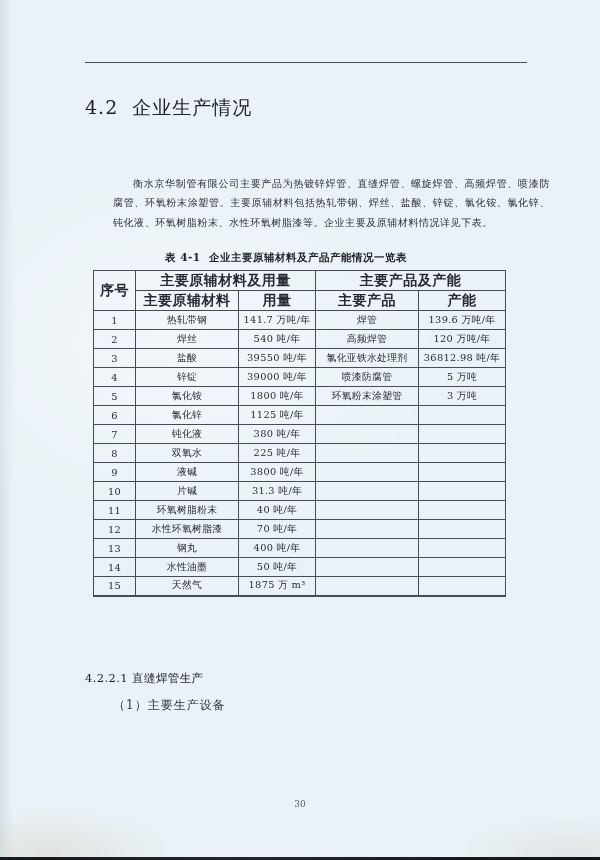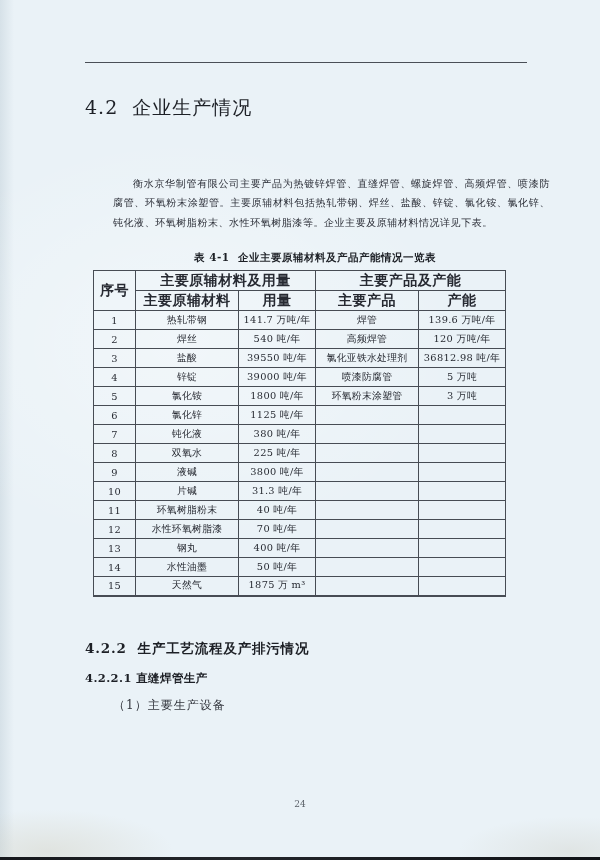--- a/index.html
+++ b/index.html
@@ -48,21 +48,21 @@
     position:absolute;top:141px;left:85px;
     font-size:13.5px;font-weight:bold;color:var(--heading_ink,#1d2026);
     letter-spacing:0.8px;
   }
   .para{
     position:absolute;top:174px;left:85px;width:437px;
     font-size:10px;line-height:19.3px;text-align:justify;
     text-indent:2em;letter-spacing:0.55px;color:#2c2f38;margin-left:28px;
   }
   .table-title{
-    position:absolute;top:251px;left:109px;width:412px;
+    position:absolute;top:251px;left:80px;width:412px;
     text-align:center;font-size:10.5px;font-weight:bold;
     color:var(--heading_ink,#1d2026);letter-spacing:0.5px;
   }
   table.main{
     position:absolute;top:270px;left:93px;width:412px;
     border-collapse:collapse;table-layout:fixed;
     font-size:10px;color:#272a32;
   }
   table.main th, table.main td{
     border:1px solid var(--border,#474c54);
@@ -73,21 +73,21 @@
   table.main thead th{height:20px;font-weight:bold;font-size:14px;letter-spacing:0.5px;}
   table.main tbody td{height:19px;font-size:9.8px;letter-spacing:0.3px;}
   tr.last-row td{border-bottom:2px solid var(--border,#474c54);}
   .h422{
     position:absolute;top:640px;left:85px;
     font-size:13.5px;font-weight:bold;color:var(--heading_ink,#1d2026);
     letter-spacing:0.8px;
   }
   .h4221{
     position:absolute;top:671px;left:85px;
-    font-size:11.5px;font-weight:bold;color:var(--heading_ink,#1d2026);
+    font-size:11.5px;font-weight:normal;color:var(--heading_ink,#1d2026);
     letter-spacing:0.4px;
   }
   .list-item{
     position:absolute;top:697px;left:113px;
     font-size:12px;color:#33363e;letter-spacing:1px;
   }
   .page-number{
     position:absolute;top:799px;left:0;width:600px;
     text-align:center;font-size:9px;color:var(--muted,#5a6068);
   }
@@ -228,20 +228,19 @@
       <tr class="last-row">
         <td>15</td>
         <td>天然气</td>
         <td>1875 万 m³</td>
         <td></td>
         <td></td>
       </tr>
     </tbody>
   </table>
 
-  <div class="h422">4.2.2&nbsp;&nbsp;生产工艺流程及产排污情况</div>
   <div class="h4221">4.2.2.1 直缝焊管生产</div>
   <div class="list-item">（1）主要生产设备</div>
 
-  <div class="page-number">24</div>
+  <div class="page-number">30</div>
 
   <div class="scan-edge-bottom"></div>
 </div>
 
 </body></html>

